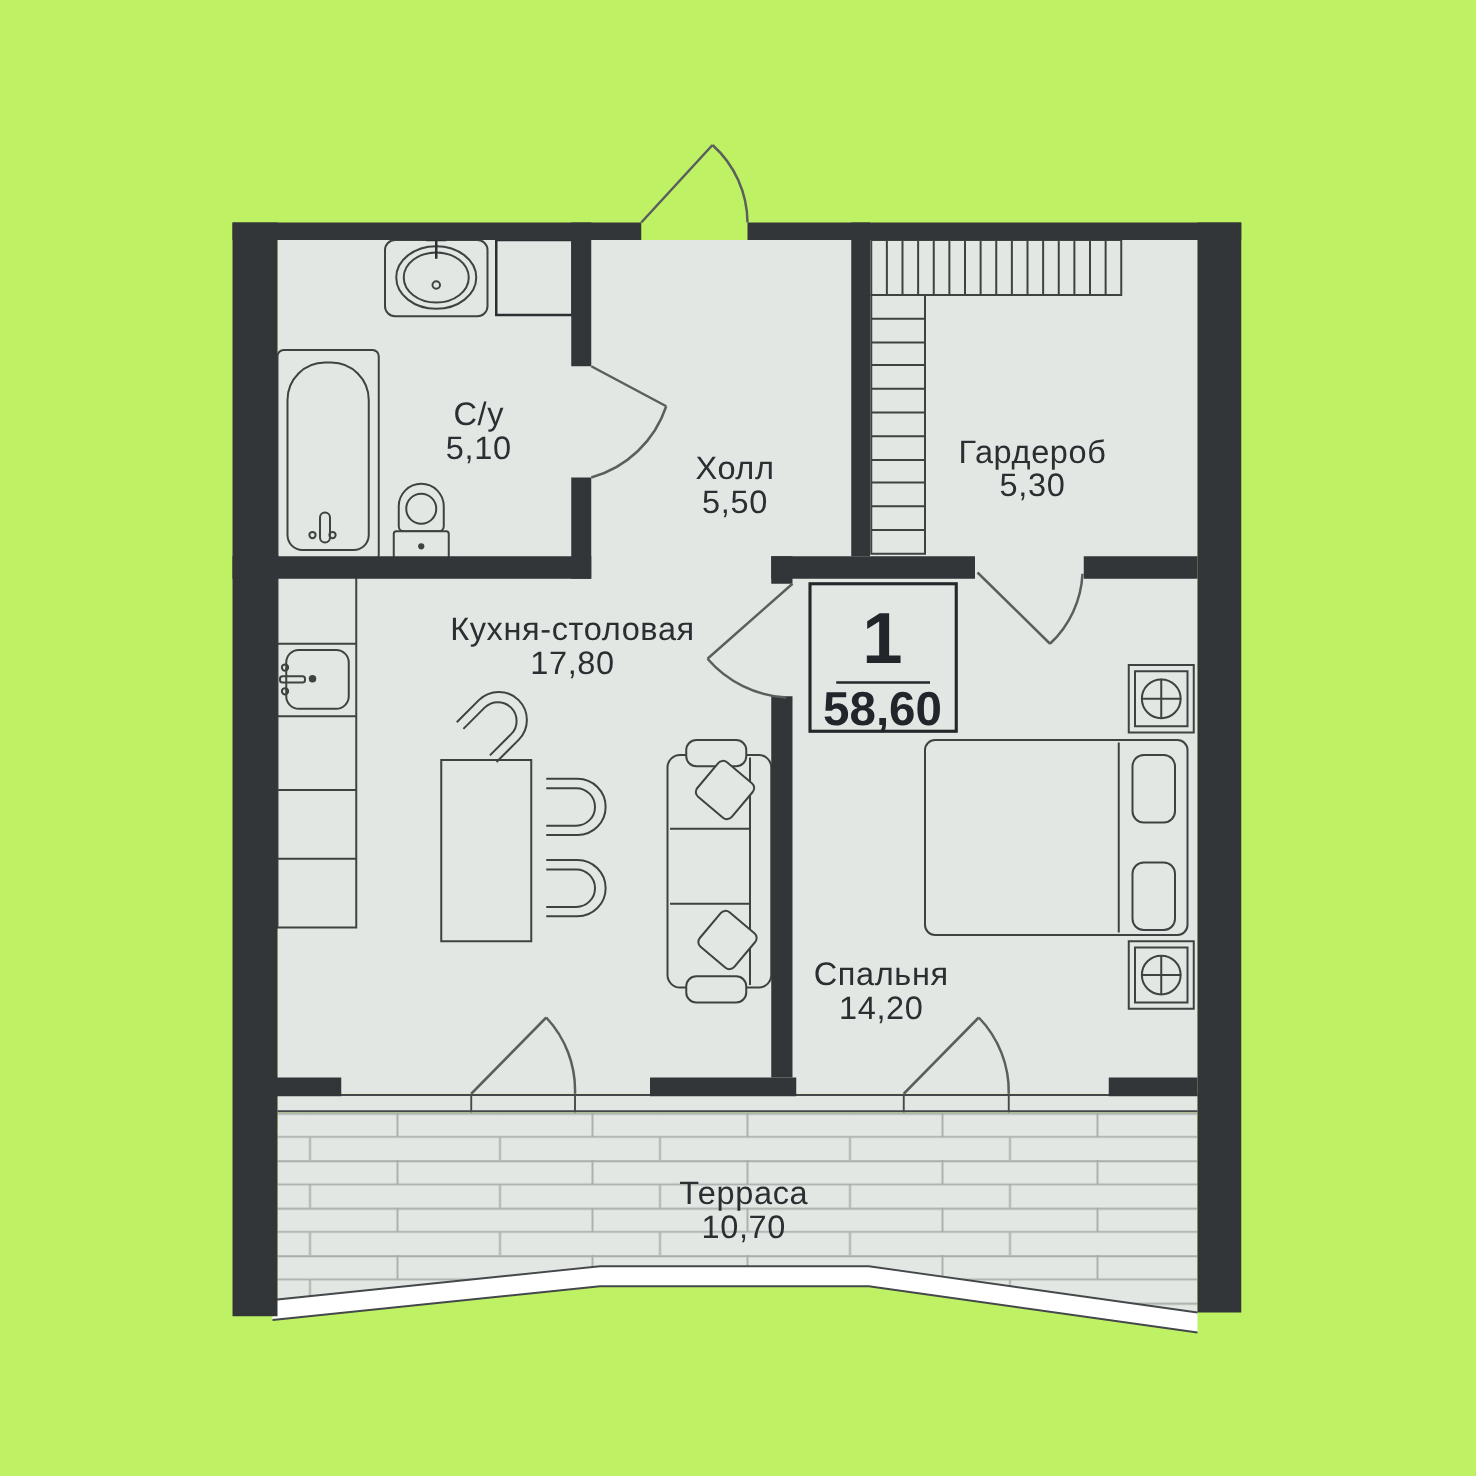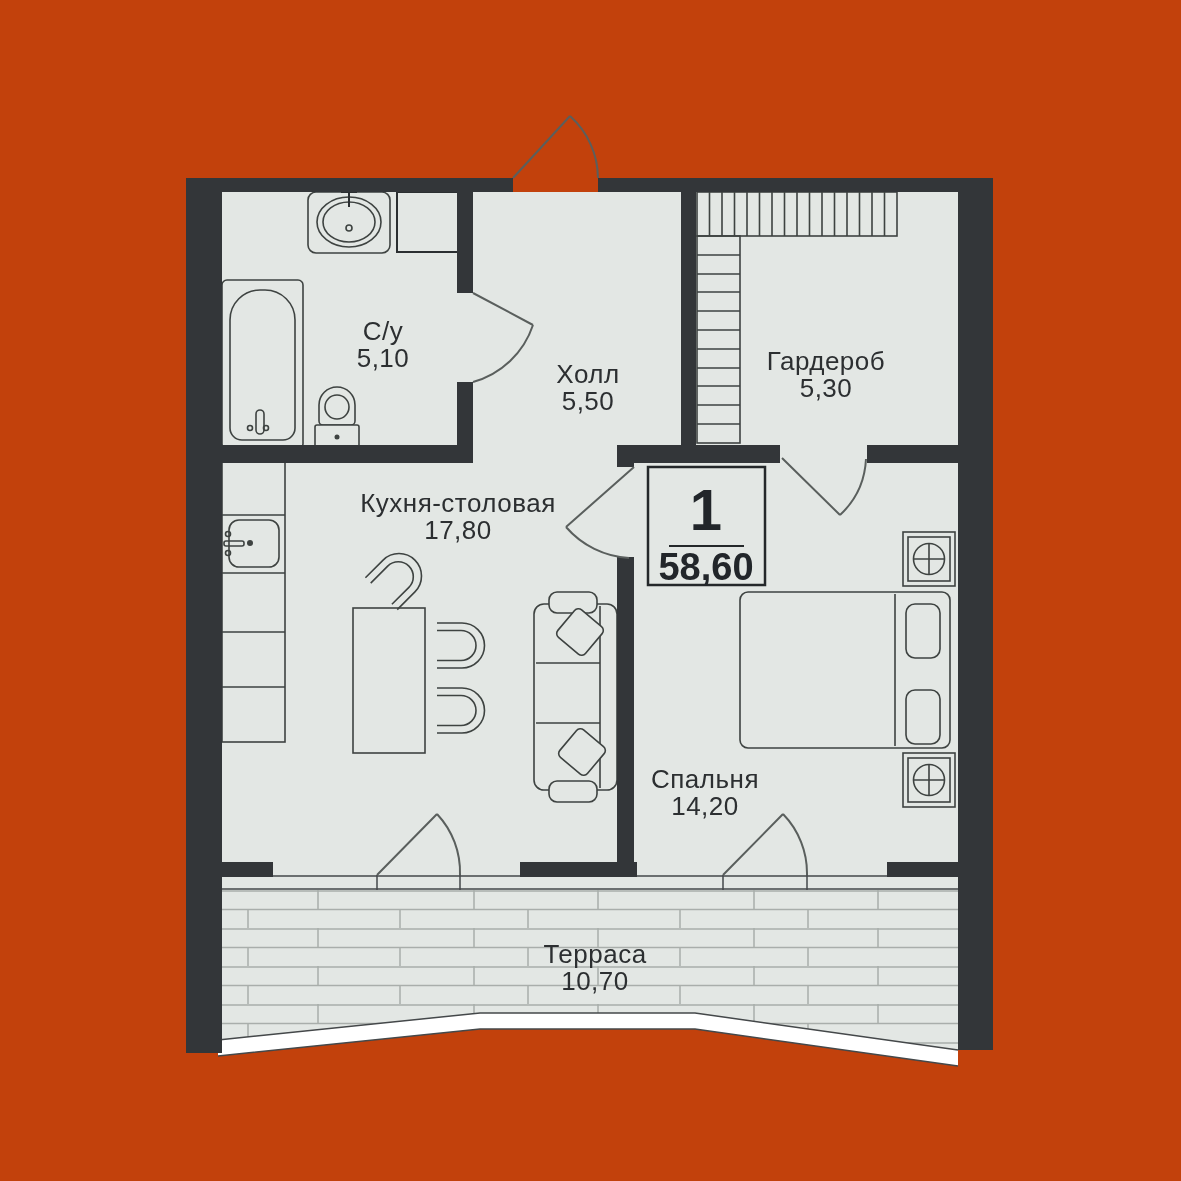--- a/index.html
+++ b/index.html
@@ -1,17 +1,17 @@
 <!DOCTYPE html>
 <html><head>
 <meta charset="utf-8">
 <title>Floor plan</title>
 <style>
   html,body{margin:0;padding:0;background:#ffffff;}
-  .stage{width:1181px;height:1181px;background:#c2410c;position:relative;font-family:"Liberation Sans",sans-serif;}
+  .stage{width:1181px;height:1181px;background:#bef264;position:relative;font-family:"Liberation Sans",sans-serif;}
   svg{display:block;}
   .wall{fill:#333639;}
   .floor{fill:#e3e7e4;}
   .fstroke{fill:#e3e7e4;stroke:#3e4341;stroke-width:1.6;}
   .lstroke{fill:none;stroke:#3e4341;stroke-width:1.6;}
   .thin{fill:none;stroke:#44484a;stroke-width:1.5;}
   .door{fill:none;stroke:#5a5f5d;stroke-width:2;}
   .deckline{stroke:#a9aeab;stroke-width:1.5;fill:none;}
   .lbl{fill:#2c2f31;font-size:26px;font-weight:500;letter-spacing:.5px;text-anchor:middle;}
   .badge-big{fill:#22262a;font-size:58px;font-weight:600;text-anchor:middle;}

